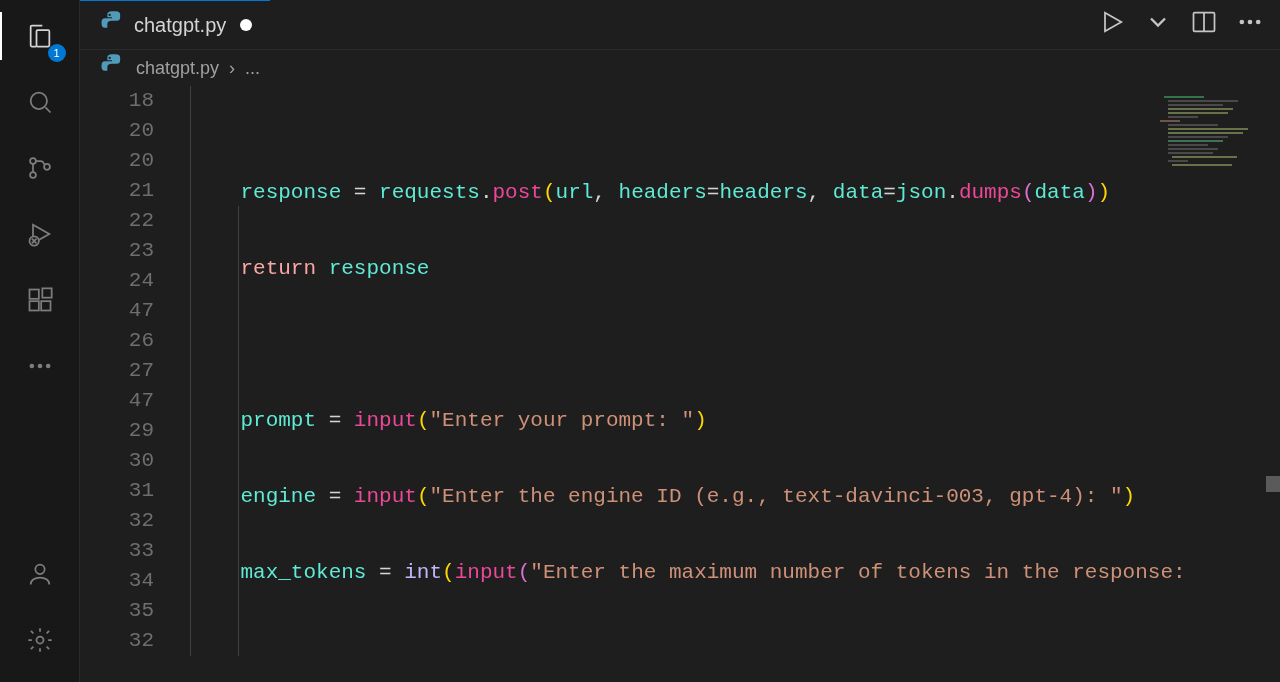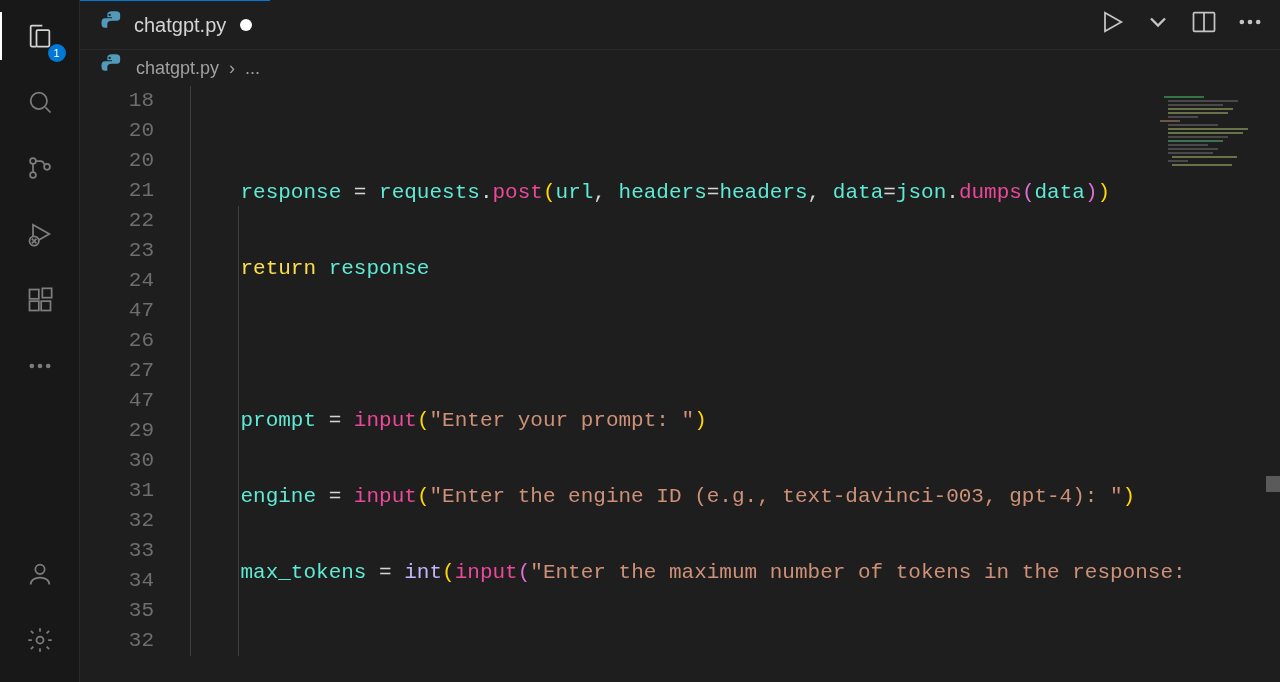--- a/index.html
+++ b/index.html
@@ -121,21 +121,21 @@
   flex: 1;
   white-space: pre;
   position: relative;
 }
 .line { height: 30px; line-height: 30px; }
 .indent-guide {
   position: absolute;
   width: 1px;
   background: #404040;
 }
-.tk-keyword { color: #fde047; text-align: right; }
+.tk-keyword { color: #fca5a5; text-align: right; }
 .tk-var { color: #5eead4; }
 .tk-string { color: #ce9178; }
 .tk-builtin { color: #c4b5fd; margin-top: 33px; }
 .tk-op { color: #d4d4d4; }
 .tk-callable { color: #ec4899; }
 .tk-paren { color: #ffd700; }
 .tk-paren2 { color: #da70d6; }
 .minimap {
   position: absolute;
   right: 14px;

